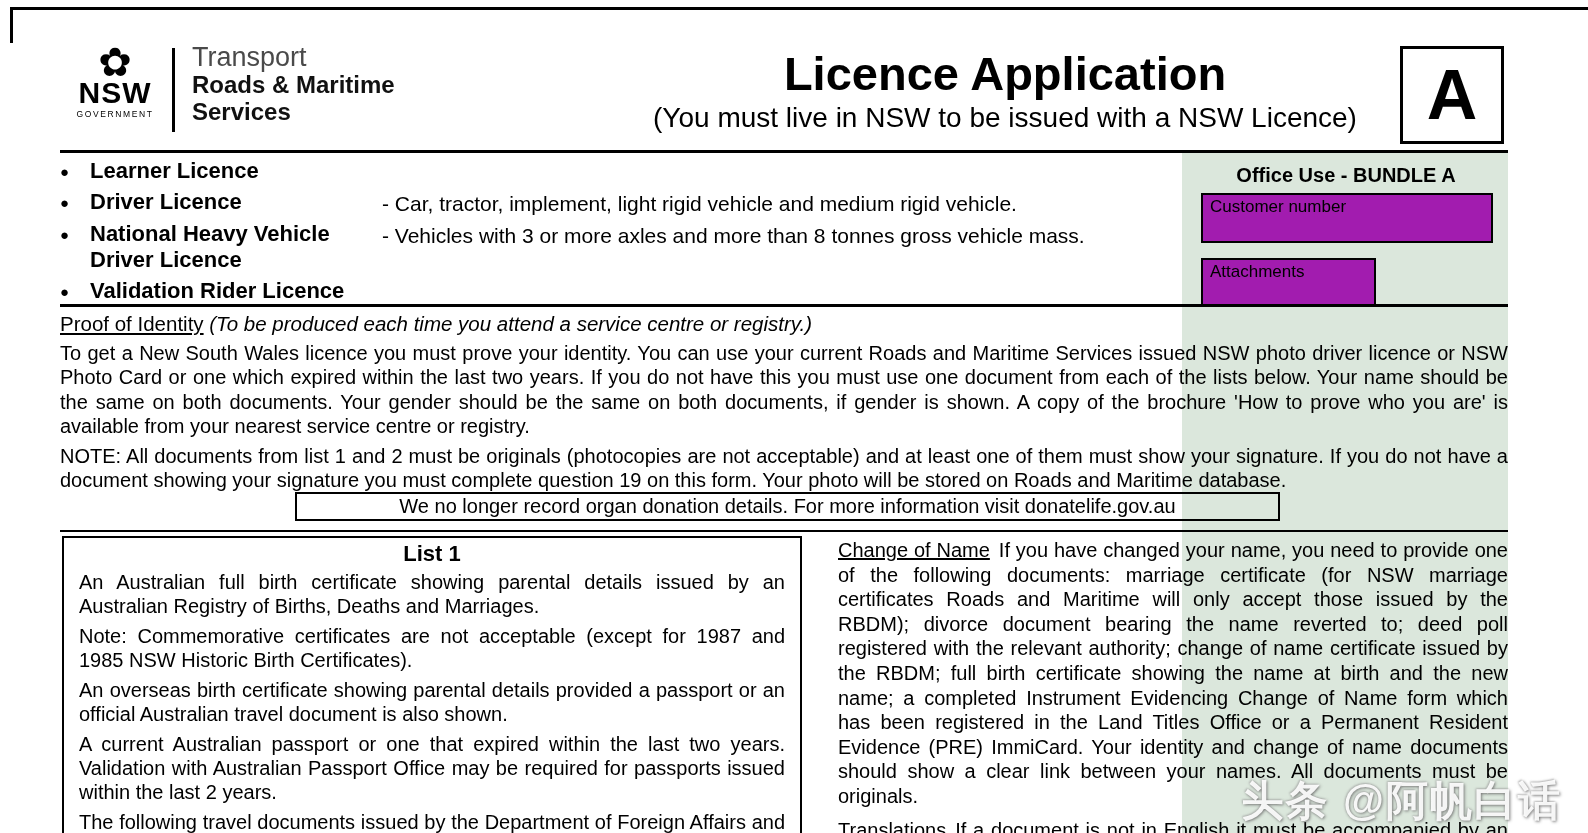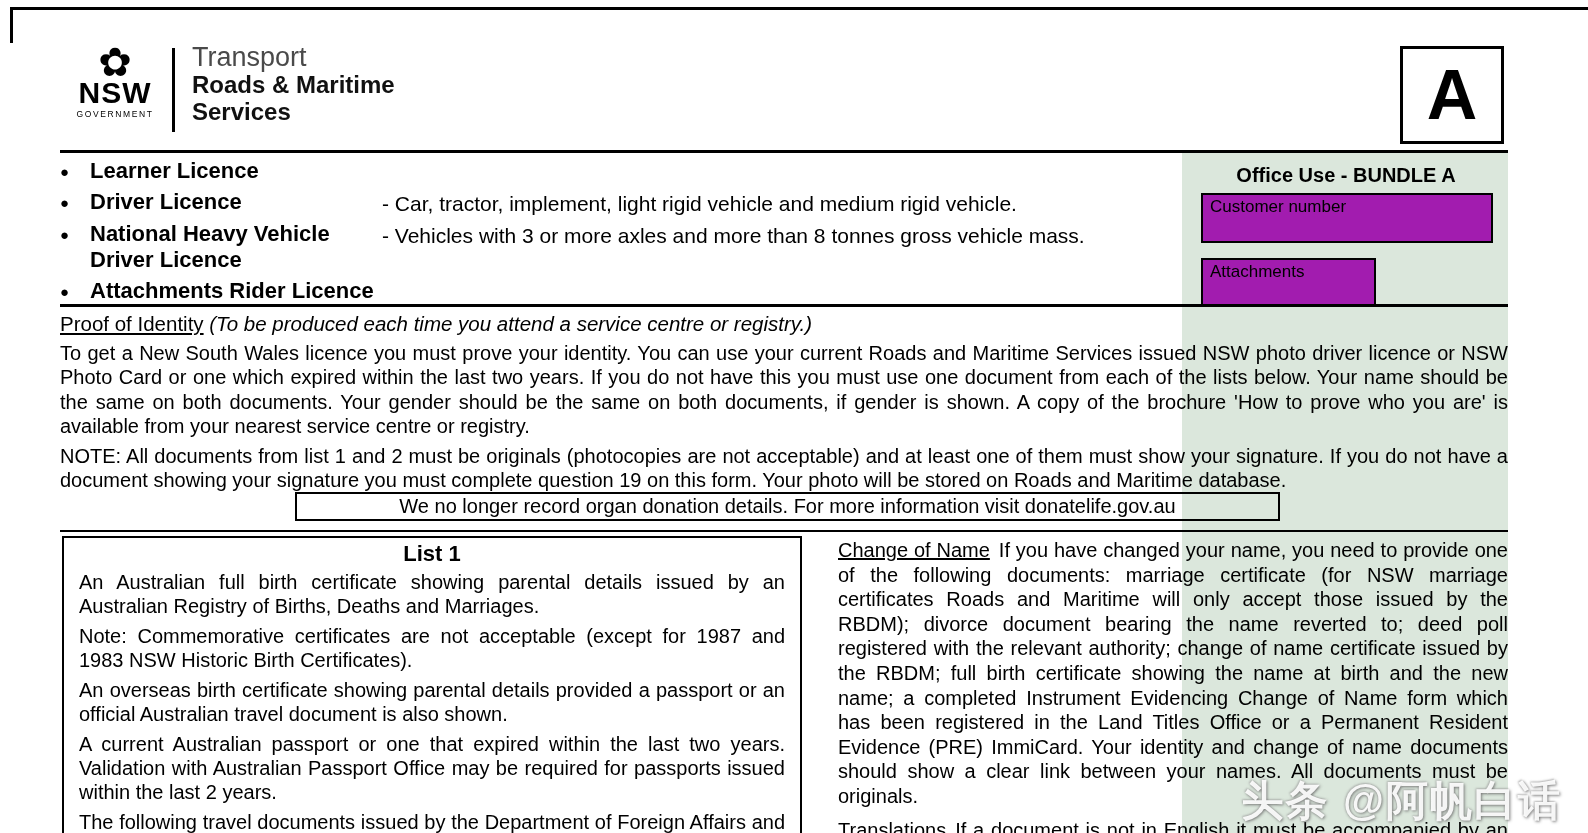--- a/index.html
+++ b/index.html
@@ -103,20 +103,24 @@
       <div class="waratah">✿</div>
       <div class="logo-nsw">NSW</div>
       <div class="logo-gov">GOVERNMENT</div>
     </div>
     <div class="logo-divider"></div>
     <div class="brand">
       <div class="brand-1">Transport</div>
       <div class="brand-2">Roads &amp; Maritime</div>
       <div class="brand-2">Services</div>
     </div>
+    <div class="title-block">
+      <div class="form-title">Licence Application</div>
+      <div class="form-subtitle">(You must live in NSW to be issued with a NSW Licence)</div>
+    </div>
     <div class="bundle-box">
       <span>A</span>
     </div>
   </header>
 
   <div class="rule1"></div>
 
   <div class="lic-list">
     <div class="lic-row">
       <span class="dot">●</span>
@@ -128,21 +132,21 @@
       <span class="lic-label">Driver Licence</span>
       <span class="lic-desc">- Car, tractor, implement, light rigid vehicle and medium rigid vehicle.</span>
     </div>
     <div class="lic-row">
       <span class="dot">●</span>
       <span class="lic-label">National Heavy Vehicle Driver Licence</span>
       <span class="lic-desc">- Vehicles with 3 or more axles and more than 8 tonnes gross vehicle mass.</span>
     </div>
     <div class="lic-row">
       <span class="dot">●</span>
-      <span class="lic-label">Attachments Rider Licence</span>
+      <span class="lic-label">Validation Rider Licence</span>
       <span class="lic-desc"></span>
     </div>
   </div>
 
   <aside class="office">
     <div class="office-title">Office Use - BUNDLE A</div>
     <div class="office-box customer">
       <span>Customer number</span>
     </div>
     <div class="office-box attachments">
@@ -162,21 +166,21 @@
 
   <div class="organ-box">
     <span>We no longer record organ donation details. For more information visit donatelife.gov.au</span>
   </div>
 
   <div class="rule3"></div>
 
   <section class="list1">
     <div class="list1-title">List 1</div>
     <p class="just">An Australian full birth certificate showing parental details issued by an Australian Registry of Births, Deaths and Marriages.</p>
-    <p class="just"><span class="b">Note:</span><span> Commemorative certificates are not acceptable (except for 1987 and 1983 NSW Historic Birth Certificates).</span></p>
+    <p class="just"><span class="b">Note:</span><span> Commemorative certificates are not acceptable (except for 1987 and 1985 NSW Historic Birth Certificates).</span></p>
     <p class="just">An overseas birth certificate showing parental details provided a passport or an official Australian travel document is also shown.</p>
     <p class="just">A current Australian passport or one that expired within the last two years. Validation with Australian Passport Office may be required for passports issued within the last 2 years.</p>
     <p class="just">The following travel documents issued by the Department of Foreign Affairs and Trade:</p>
 
   </section>
 
   <section class="rightcol">
     <p class="just"><span class="b u title-inline">Change of Name</span><span>If you have changed your name, you need to provide one of the following documents: marriage certificate (for NSW marriage certificates Roads and Maritime will only accept those issued by the RBDM); divorce document bearing the name reverted to; deed poll registered with the relevant authority; change of name certificate issued by the RBDM; full birth certificate showing the name at birth and the new name; a completed Instrument Evidencing Change of Name form which has been registered in the Land Titles Office or a Permanent Resident Evidence (PRE) ImmiCard. Your identity and change of name documents should show a clear link between your names. All documents must be originals.</span></p>
     <p class="just para2"><span class="b u title-inline">Translations</span><span>If a document is not in English it must be accompanied by</span><span> an official translation from Multicultural NSW</span></p>
   </section>

